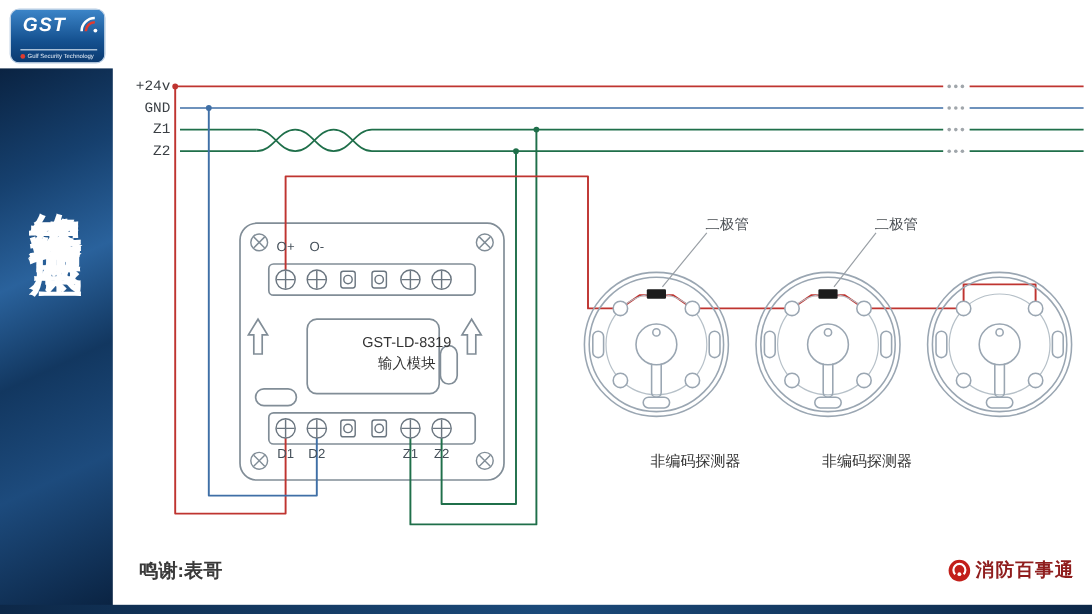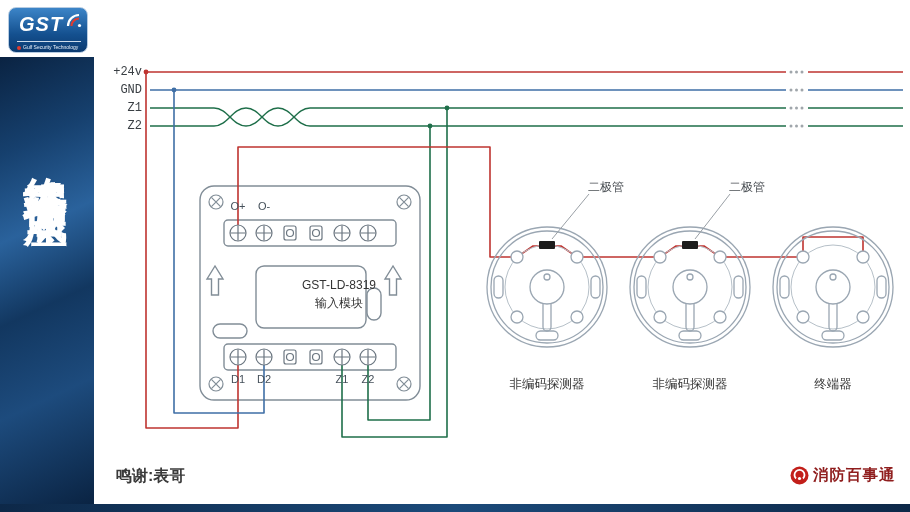--- a/index.html
+++ b/index.html
@@ -10,33 +10,33 @@
   .sidebar{left:0;top:57px;width:94px;height:448px;
     background:linear-gradient(155deg,#0a2342 0%,#16406e 20%,#2a629c 38%,#123760 55%,#1d4b7d 74%,#0a2342 100%);}
   .sidebar-title{left:24px;top:142px;writing-mode:vertical-rl;text-orientation:upright;
     color:#ffffff;font-size:44px;font-weight:700;letter-spacing:4px;line-height:1;}
   .bottombar{left:0;top:504px;width:910px;height:8px;
     background:linear-gradient(90deg,#0d2848,#1b4a7a 50%,#0d2848);}
   
   .logo-box{left:8px;top:7px;width:80px;height:46px;border-radius:8px;
     background:linear-gradient(180deg,#3c85c8 0%,#14508f 60%,#0b3a70 100%);
     border:1px solid #b7cce2;box-sizing:border-box;}
-  .logo-brand{left:10px;top:5px;color:#fff;font-size:20px;font-weight:800;font-style:italic;letter-spacing:1px;}
+  .logo-brand{left:10px;top:5px;color:#fff;font-size:16px;font-weight:800;font-style:italic;letter-spacing:1px;}
   .logo-dish{left:56px;top:5px;}
   .logo-sub{left:8px;top:33px;width:64px;border-top:1px solid #cddcec;padding-top:2px;
     color:#eaf2fb;font-size:5px;white-space:nowrap;}
   .logo-dot{display:inline-block;width:4px;height:4px;border-radius:50%;background:#e03b2f;
     vertical-align:middle;margin-right:2px;}
   
   .bus-label{left:96px;width:46px;text-align:right;font-size:12px;color:#3a3f44;line-height:14px;font-family:Liberation Mono, monospace;}
   .term-label{transform:translateX(-50%);font-size:11px;color:#45505a;}
   .module-text{left:256px;top:278px;width:110px;text-align:center;color:#333;font-size:12px;line-height:15px;padding-left:28px;}
   .module-text .l2{margin-top:3px;}
   .diode-label{transform:translateX(-50%);font-size:12px;color:#4a4f54;}
-  .det-caption{transform:translateX(-50%);width:140px;text-align:center;font-size:12.5px;color:#333;}
+  .det-caption{transform:translateX(-50%);width:140px;text-align:right;font-size:12.5px;color:#333;}
   .credit{left:116px;top:466px;font-size:16px;color:#3a3a3a;font-weight:bold;}
   .footer-brand{left:790px;top:465px;display:flex;align-items:center;}
   .footer-brand .txt{margin-left:4px;font-size:15.5px;font-weight:700;color:#8f1d1d;letter-spacing:1px;}
 </style>
 </head>
 <body>
 
 <div class="stage">
 
   <svg class="abs" width="910" height="512" viewBox="0 0 910 512">
@@ -237,21 +237,20 @@
   <div class="abs module-text">
     <div>GST-LD-8319</div>
     <div class="l2">输入模块</div>
   </div>
 
   <div class="abs diode-label" style="left:606px;top:179px">二极管</div>
   <div class="abs diode-label" style="left:747px;top:179px">二极管</div>
 
   <div class="abs det-caption" style="left:547px;top:376px">非编码探测器</div>
   <div class="abs det-caption" style="left:690px;top:376px">非编码探测器</div>
-  <div class="abs det-caption" style="left:833px;top:376px">终端器</div>
 
   <div class="abs credit">鸣谢:表哥</div>
 
   <div class="abs footer-brand">
     <svg width="19" height="19">
       <circle cx="9.5" cy="9.5" r="9" fill="#c21f1a"></circle>
       <path d="M6 12.5 A5 5 0 1 1 13 12.5" stroke="#fff" stroke-width="1.8" fill="none"></path>
       <circle cx="9.5" cy="12.5" r="1.6" fill="#fff"></circle>
     </svg>
     <span class="txt">消防百事通</span>

